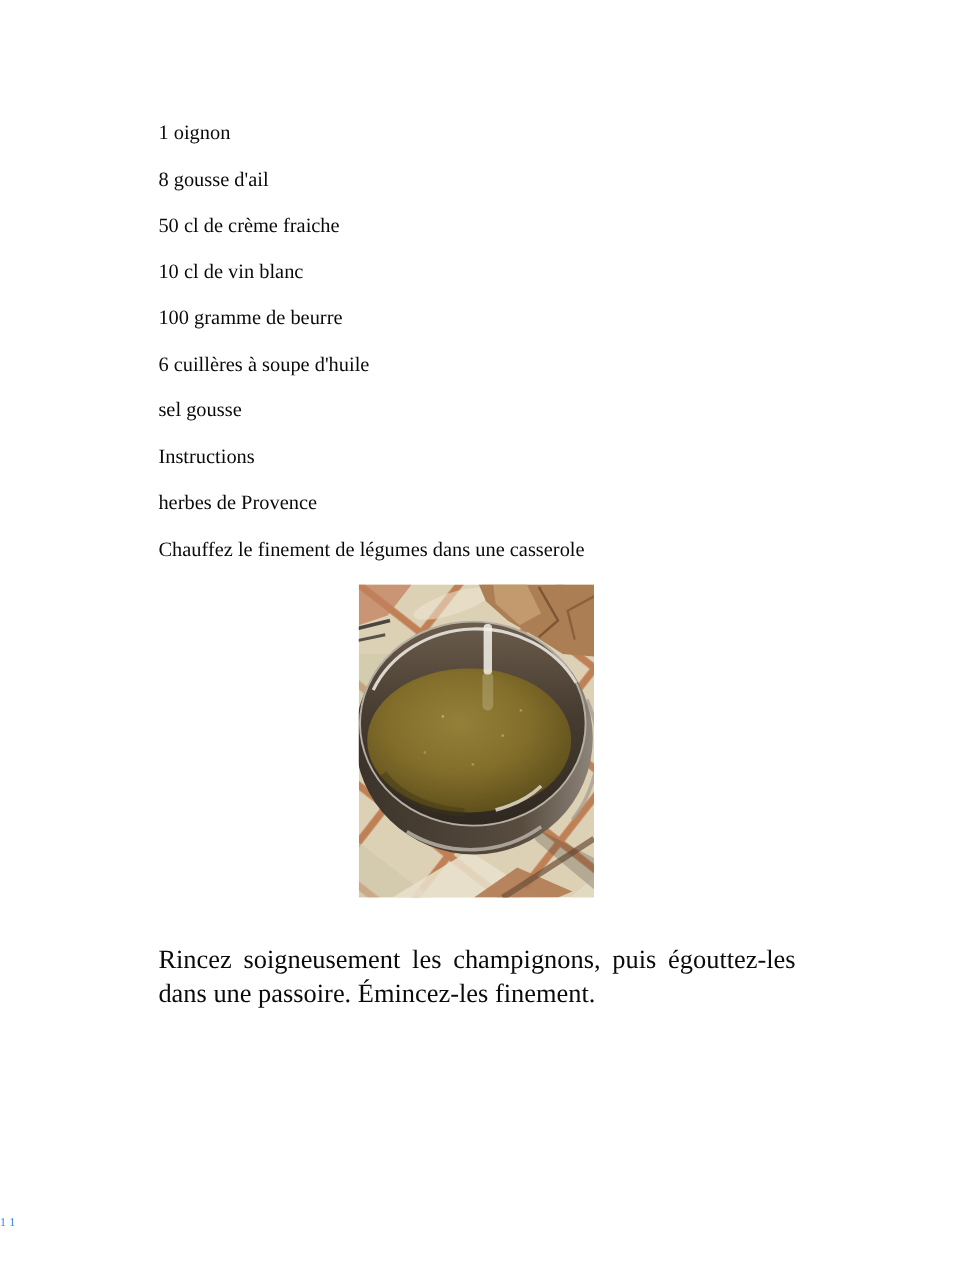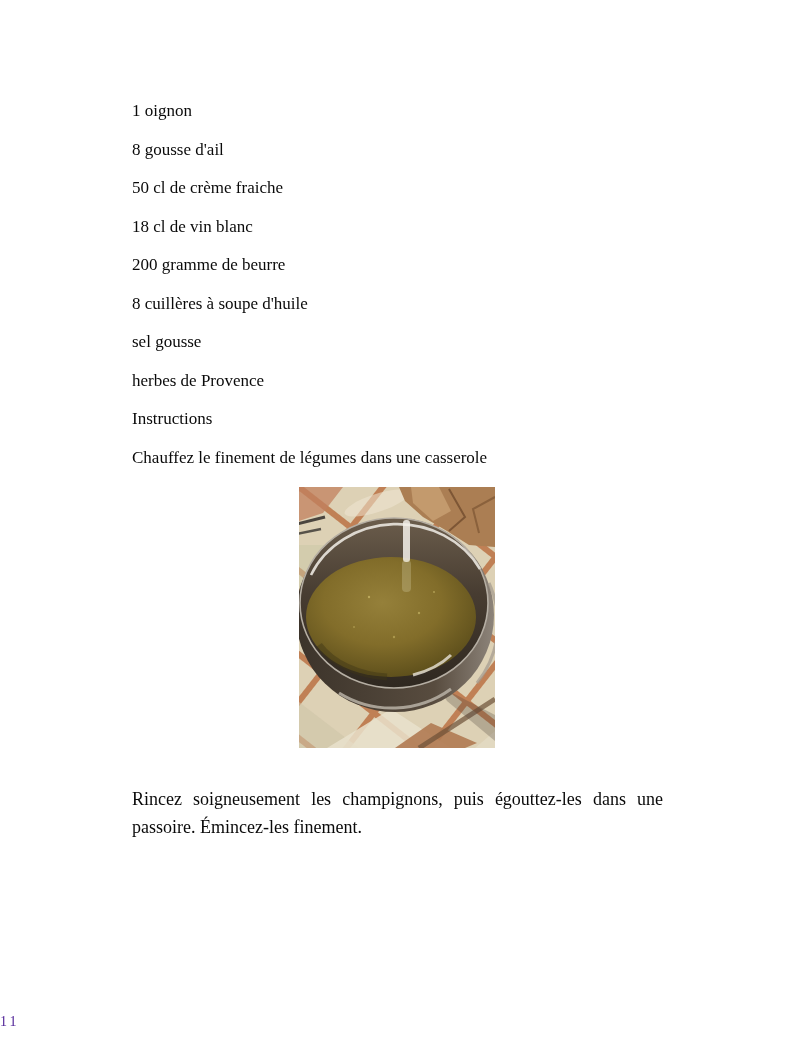--- a/index.html
+++ b/index.html
@@ -30,49 +30,49 @@
     left: 299px;
     width: 196px;
     height: 261px;
   }
   .photo-wrap svg { display: block; width: 196px; height: 261px; }
   .body-paragraph {
     position: absolute;
     top: 786px;
     left: 132px;
     width: 531px;
-    font-size: 18px;
+    font-size: 22px;
     line-height: 27.5px;
     text-align: justify;
   }
   .page-number {
     position: absolute;
     top: 1014px;
     left: 0;
     width: 100%;
-    font-size: 14px;
+    font-size: 10px;
     letter-spacing: 3px;
-    color: #4c1d95;
+    color: #3b82f6;
   }
 </style>
 </head>
 <body>
 
 <div class="page">
 
   <div class="text-block">
     <p>1 oignon</p>
     <p>8 gousse d'ail</p>
     <p>50 cl de crème fraiche</p>
-    <p>18 cl de vin blanc</p>
-    <p>200 gramme de beurre</p>
-    <p>8 cuillères à soupe d'huile</p>
+    <p>10 cl de vin blanc</p>
+    <p>100 gramme de beurre</p>
+    <p>6 cuillères à soupe d'huile</p>
     <p>sel gousse</p>
+    <p>Instructions</p>
     <p>herbes de Provence</p>
-    <p>Instructions</p>
     <p>Chauffez le finement de légumes dans une casserole</p>
   </div>
 
   <div class="photo-wrap">
     <svg viewBox="0 0 196 261" role="img" aria-label="Casserole en inox remplie de bouillon de légumes posée sur un carrelage beige">
       <defs>
         <pattern id="tiles" width="66" height="66" patternUnits="userSpaceOnUse" patternTransform="rotate(38 0 0)">
           <rect width="66" height="66" fill="#c08055"></rect>
           <rect x="3" y="3" width="60" height="60" fill="#ddd1b5"></rect>
         </pattern>

